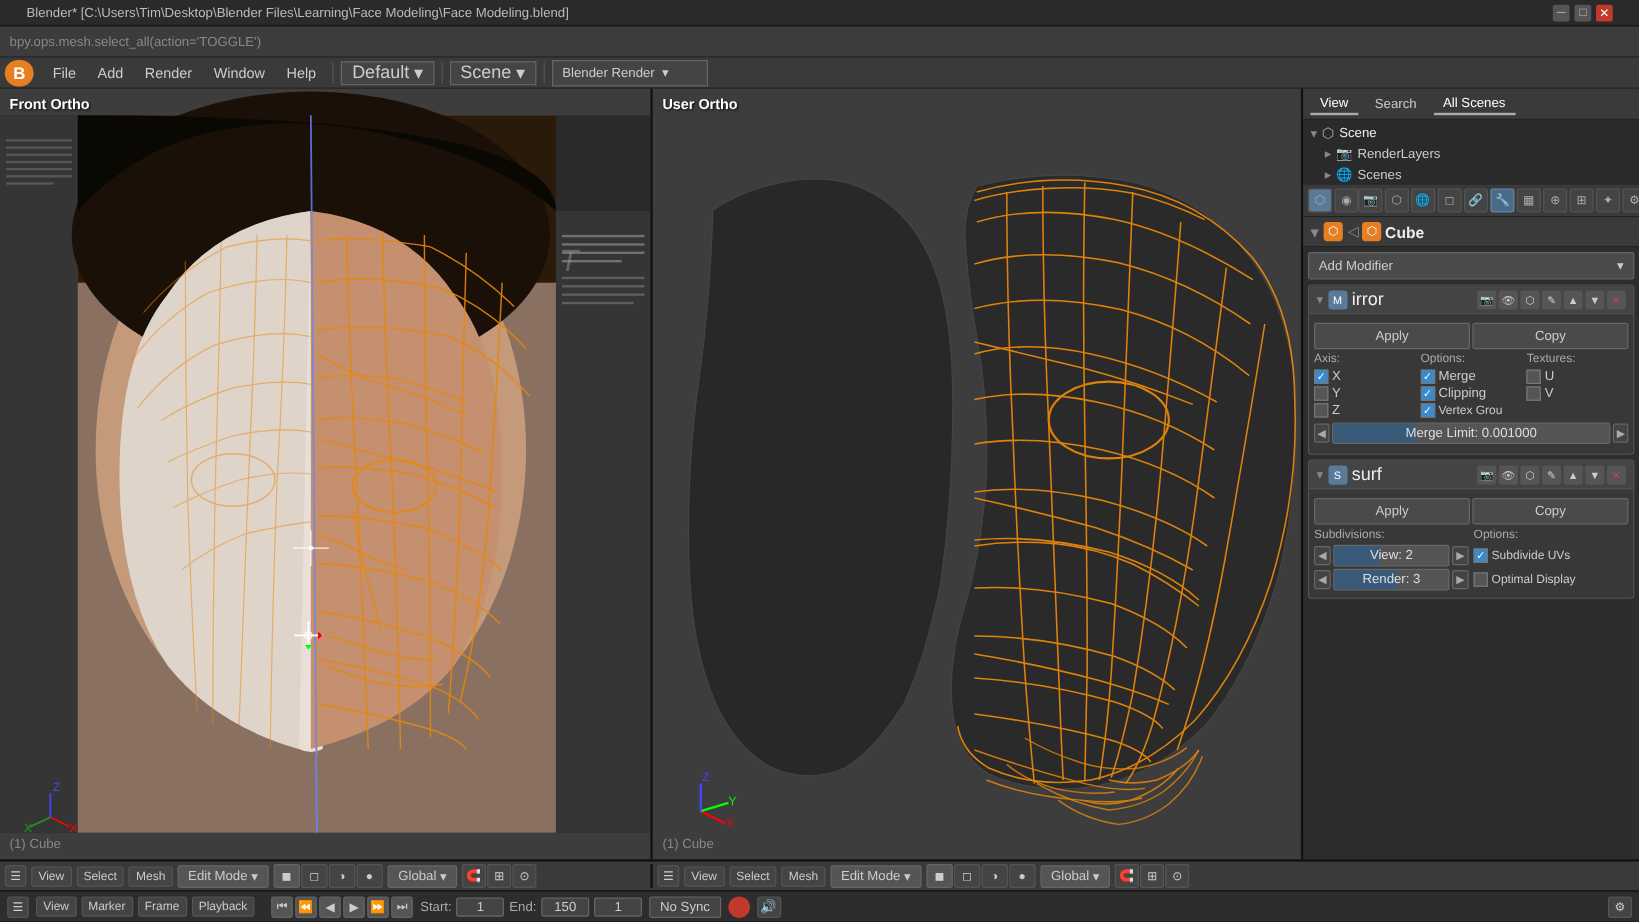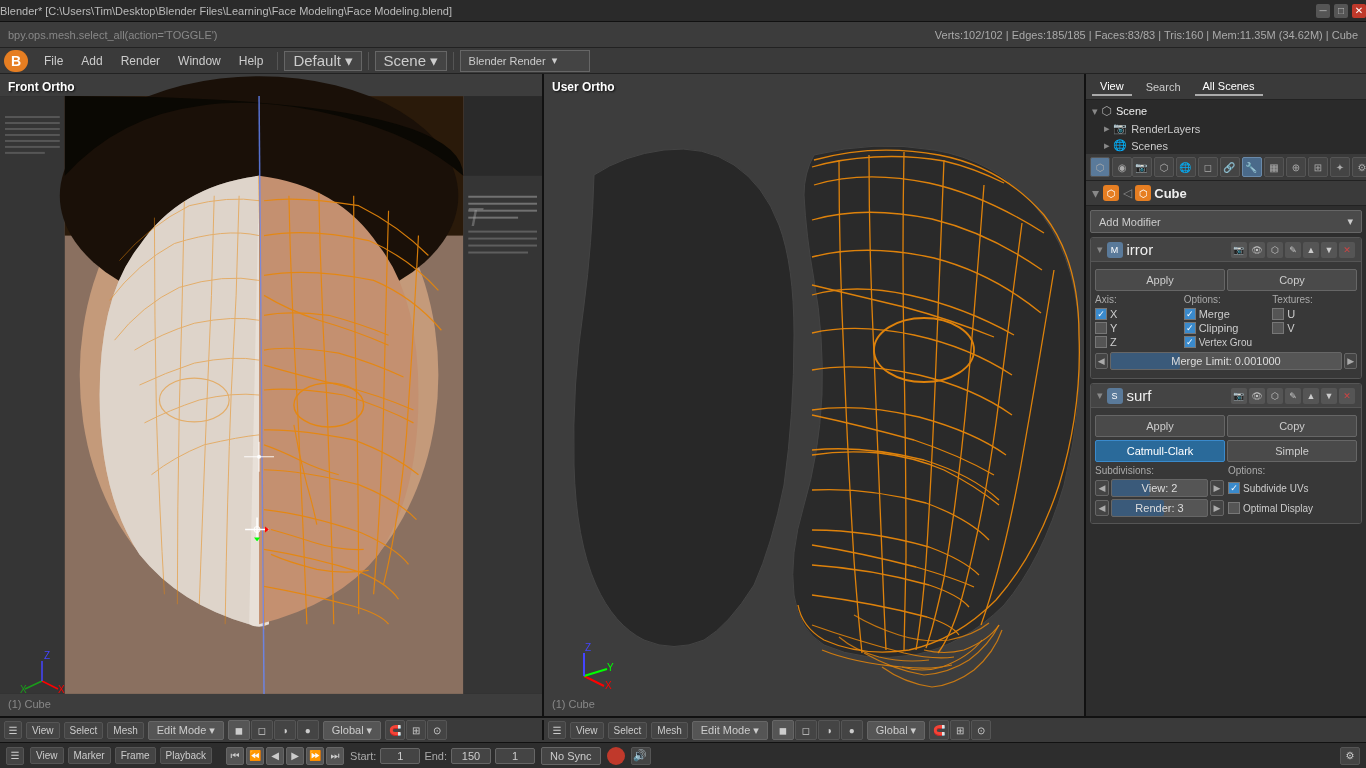--- a/index.html
+++ b/index.html
@@ -1,21 +1,21 @@
 <!DOCTYPE html>
 <html><head>
   <meta charset="utf-8">
   <style>
     * { margin: 0; padding: 0; box-sizing: border-box; }
     body { width: 1366px; height: 768px; overflow: hidden; background: #1a1a1a; font-family: 'Arial', sans-serif; font-size: 11px; color: #ccc; }
 
     
     #titlebar {
       height: 22px; background: #2a2a2a; display: flex; align-items: center;
-      padding: 0 0; color: #bbb; font-size: 11px; border-bottom: 1px solid #111;
+      padding: 0 22px; color: #bbb; font-size: 11px; border-bottom: 1px solid #111;
     }
     #titlebar .winbtns { display: flex; gap: 4px; }
     #titlebar .winbtn { width: 14px; height: 14px; border-radius: 2px; display: flex; align-items: center; justify-content: center; font-size: 10px; cursor: pointer; }
     #titlebar .winbtn.min { background: #555; }
     #titlebar .winbtn.max { background: #555; }
     #titlebar .winbtn.close { background: #c0392b; color: #fff; }
 
     
     #menubar {
       height: 26px; background: #3a3a3a; display: flex; align-items: center;
@@ -141,21 +141,20 @@
   <div style="flex:1; font-size:11px; color:#bbb;">Blender* [C:\Users\Tim\Desktop\Blender Files\Learning\Face Modeling\Face Modeling.blend]</div>
   <div class="winbtns">
     <div class="winbtn min">─</div>
     <div class="winbtn max">□</div>
     <div class="winbtn close">✕</div>
   </div>
 </div>
 
 <div id="infobar">
   <div style="flex:1; font-size:11px; color:#888;">bpy.ops.mesh.select_all(action='TOGGLE')</div>
-  <div class="infobar-stats">Verts:102/102 | Edges:185/185 | Faces:83/83 | Tris:160 | Mem:11.35M (34.62M) | Cube</div>
 </div>
 
 <div id="menubar">
   <div class="menu-icon">B</div>
   <div class="menu-item">File</div>
   <div class="menu-item">Add</div>
   <div class="menu-item">Render</div>
   <div class="menu-item">Window</div>
   <div class="menu-item">Help</div>
   <div class="menu-divider"></div>
@@ -571,24 +570,20 @@
             <div class="mod-icon" style="color:#c44;">✕</div>
           </div>
         </div>
         <div class="modifier-body">
 
           <div class="btn-row">
             <div class="btn">Apply</div>
             <div class="btn">Copy</div>
           </div>
 
-          <div class="btn-row">
-            <div class="btn btn-blue">Catmull-Clark</div>
-            <div class="btn">Simple</div>
-          </div>
 
           <div style="display:grid; grid-template-columns:1fr 1fr; gap:4px; margin:3px 0; font-size:10px;">
             <span style="color:#aaa;">Subdivisions:</span>
             <span style="color:#aaa;">Options:</span>
           </div>
 
           <div style="display:grid; grid-template-columns:1fr 1fr; gap:4px; margin:2px 0; align-items:center;">
             <div style="display:flex; align-items:center; gap:2px;">
               <div class="arrow-btn">◀</div>
               <div class="merge-slider" style="flex:1;">

